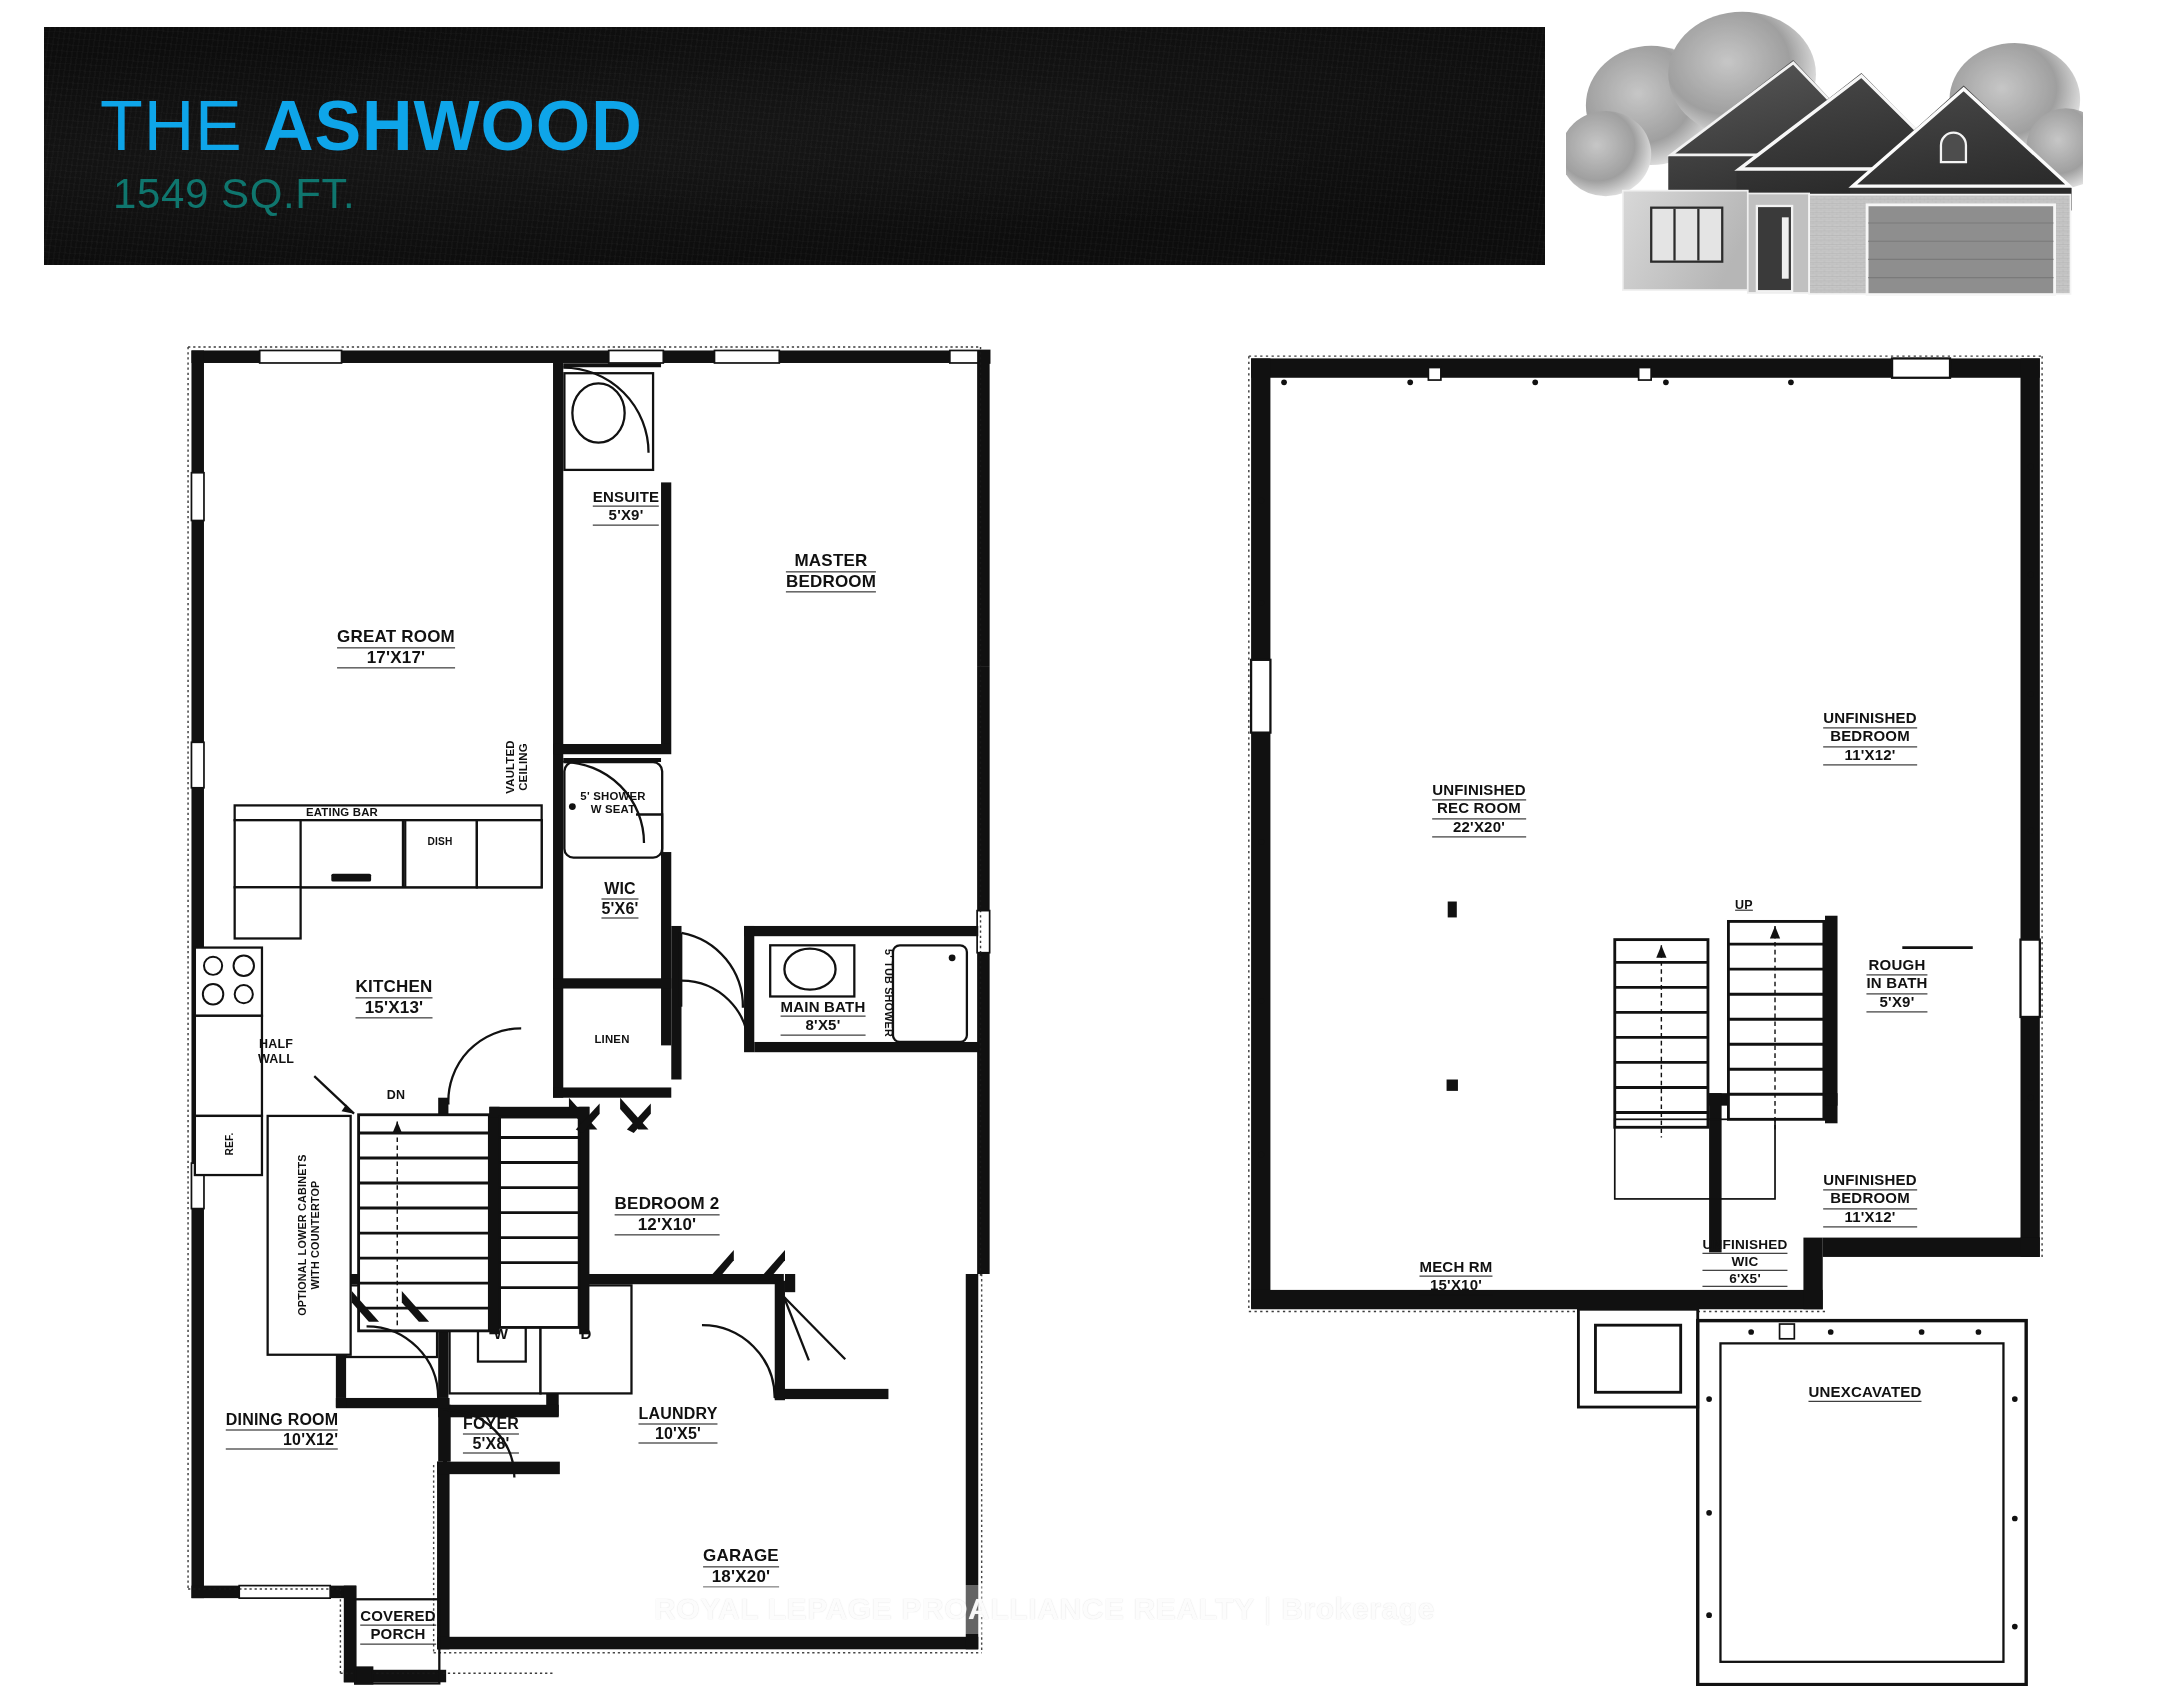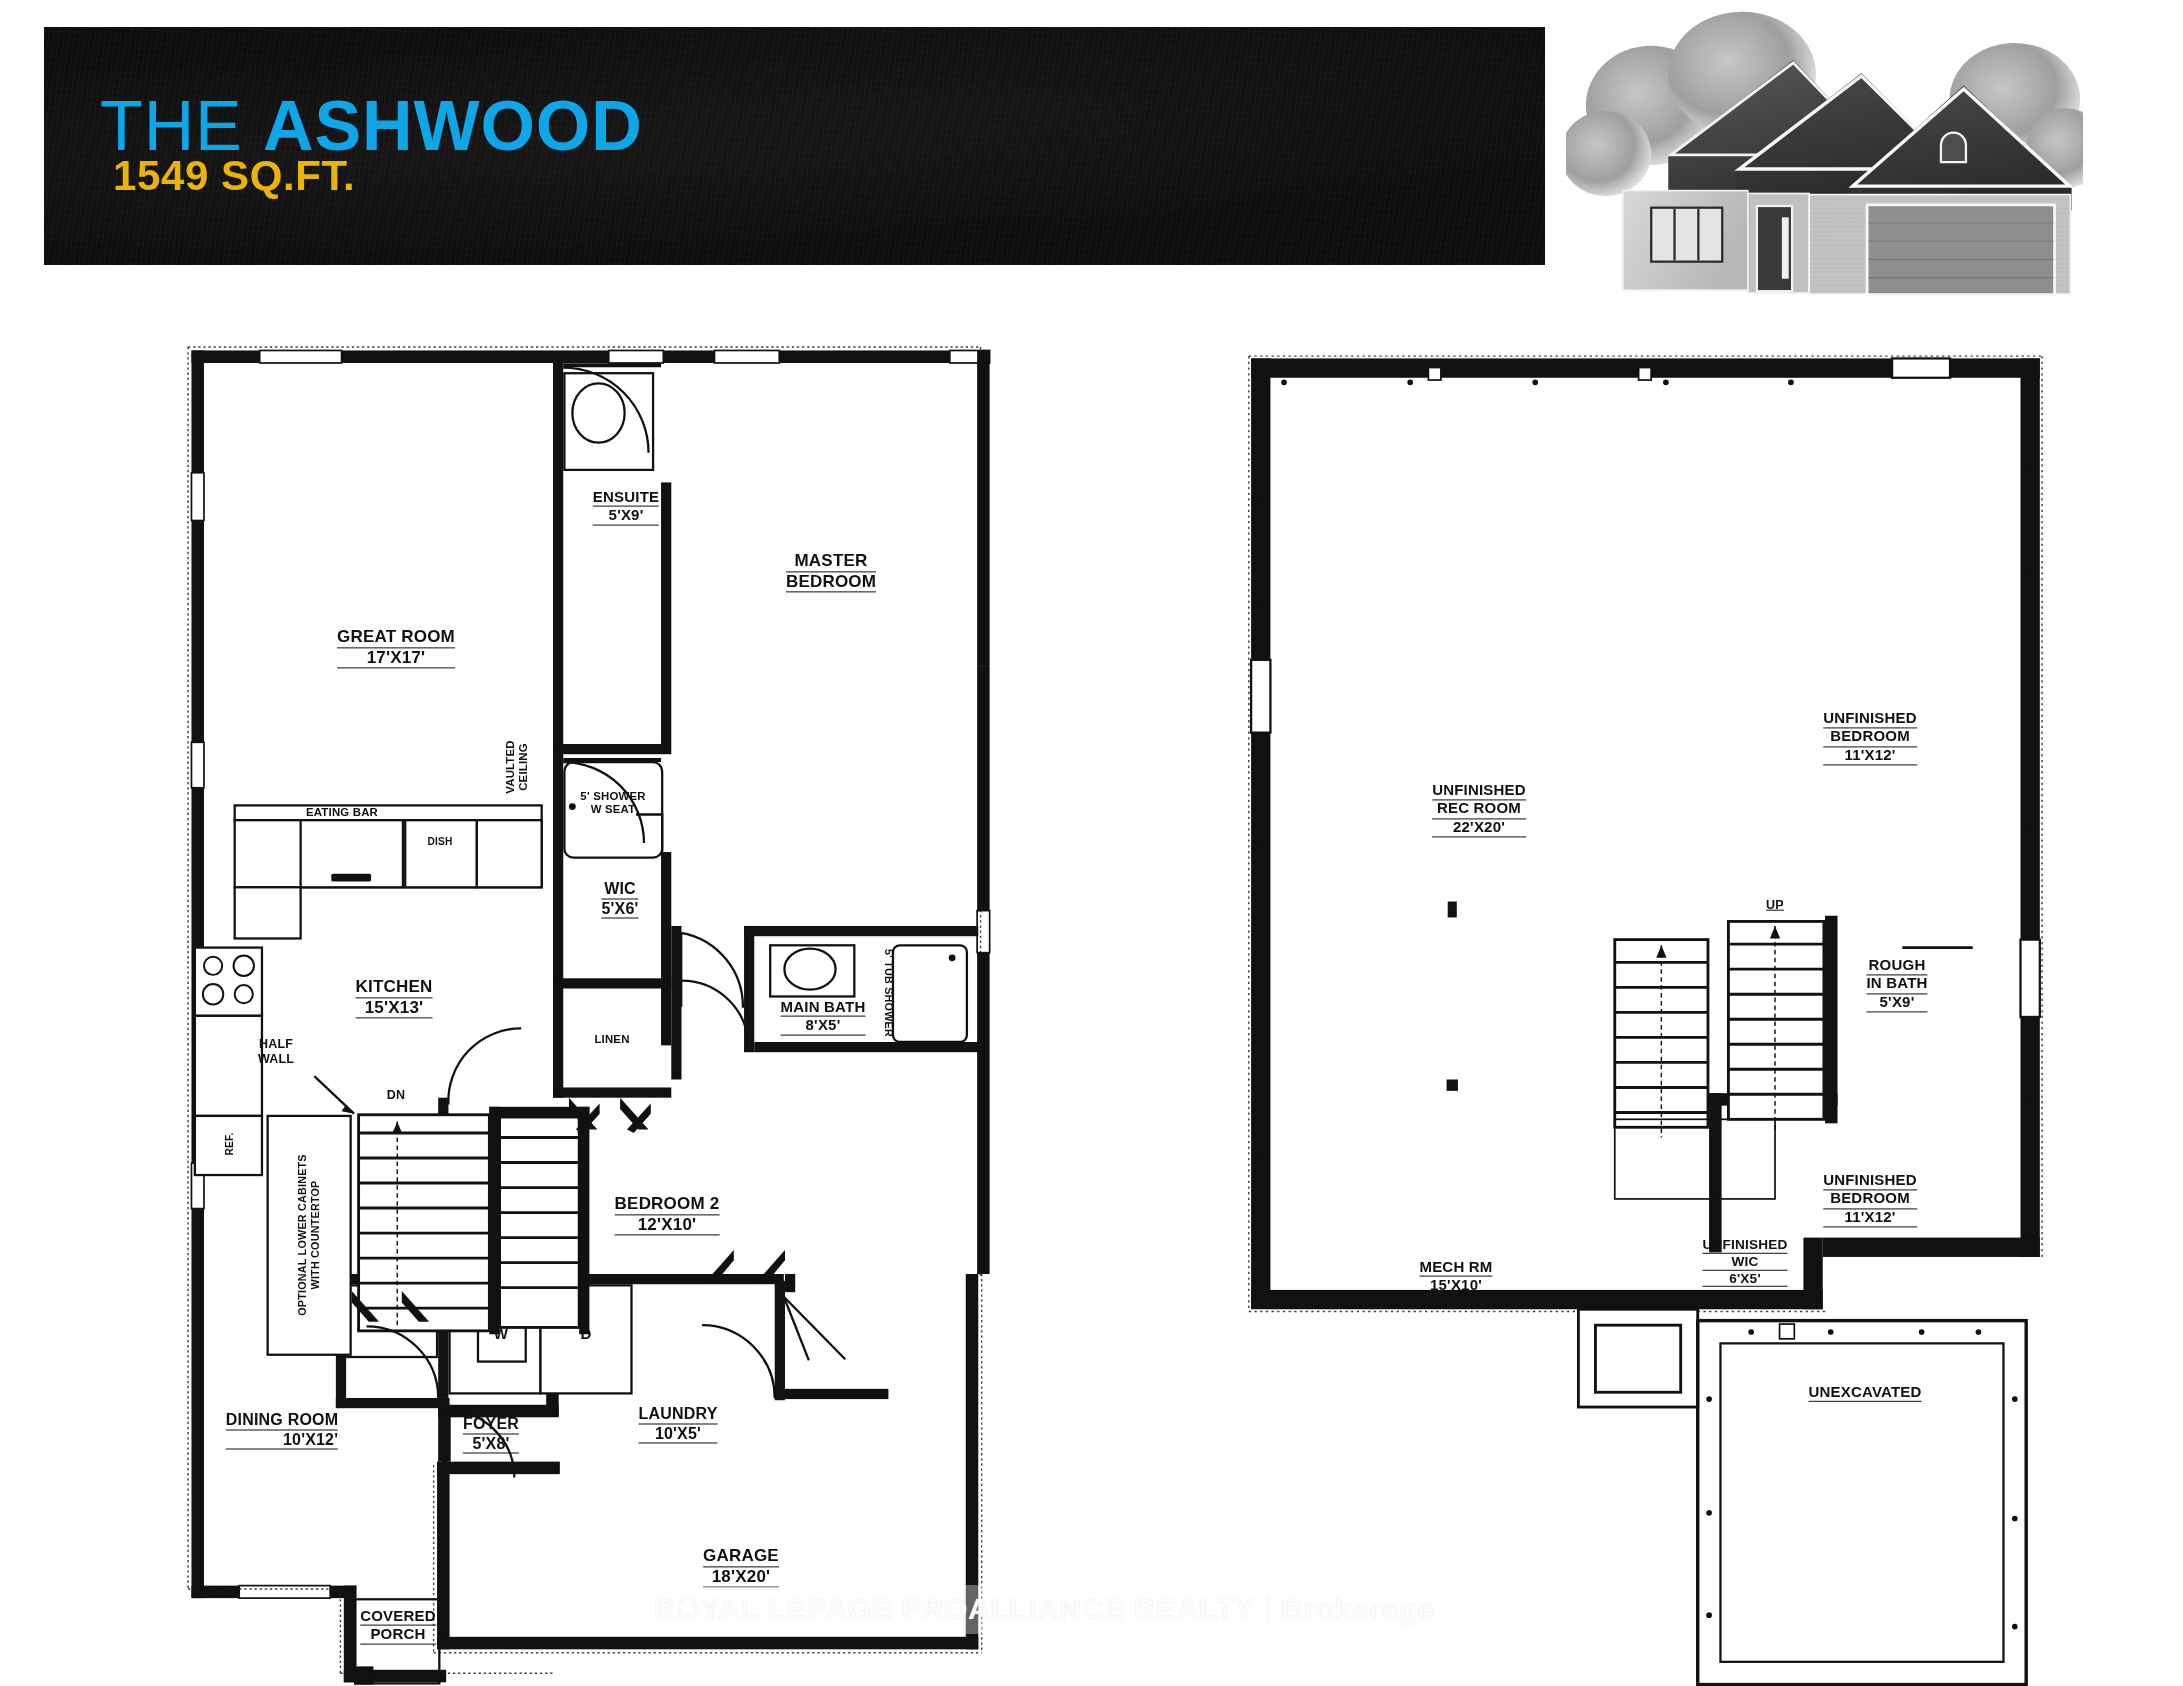--- a/index.html
+++ b/index.html
@@ -37,24 +37,24 @@
     position: absolute; left: 56px; top: 64px;
     color: #0ea5e9;
     font-size: 70px;
     letter-spacing: 0.9px;
     line-height: 1;
     white-space: nowrap;
   }
   #title-line1 .light { font-weight: 400; }
   #title-line1 .bold  { font-weight: 700; }
   #title-line2 {
-    position: absolute; left: 69px; top: 128px;
-    color: #eab308;
+    position: absolute; left: 69px; top: 146px;
+    color: #0f766e;
     font-size: 42px;
-    font-weight: 700;
+    font-weight: 400;
     letter-spacing: 0.6px;
     line-height: 1;
     white-space: nowrap;
   }
 
   
   #elevation {
     position: absolute;
     left: 1566px; top: 5.7px;
     width: 517px; height: 296px;
@@ -715,21 +715,21 @@
 
     <div class="lbl sz26" style="left:239px; top:947px;">
       <span class="u">MECH RM</span>
       <span class="u">15'X10'</span>
     </div>
 
     <div class="lbl sz26" style="left:648px; top:1063px;">
       <span class="u">UNEXCAVATED</span>
     </div>
 
-    <div class="lbl sz22 noline" style="left:558px; top:575px;text-decoration:underline;">
+    <div class="lbl sz22 noline" style="left:527px; top:575px;text-decoration:underline;">
       <span class="u">UP</span>
     </div>
   </div>
 
   <div id="wm-band"></div>
   <div id="watermark">
     <span>ROYAL LEPAGE PROALLIANCE REALTY</span><span class="sep"> | </span><span>Brokerage</span>
   </div>
 
 </div>

